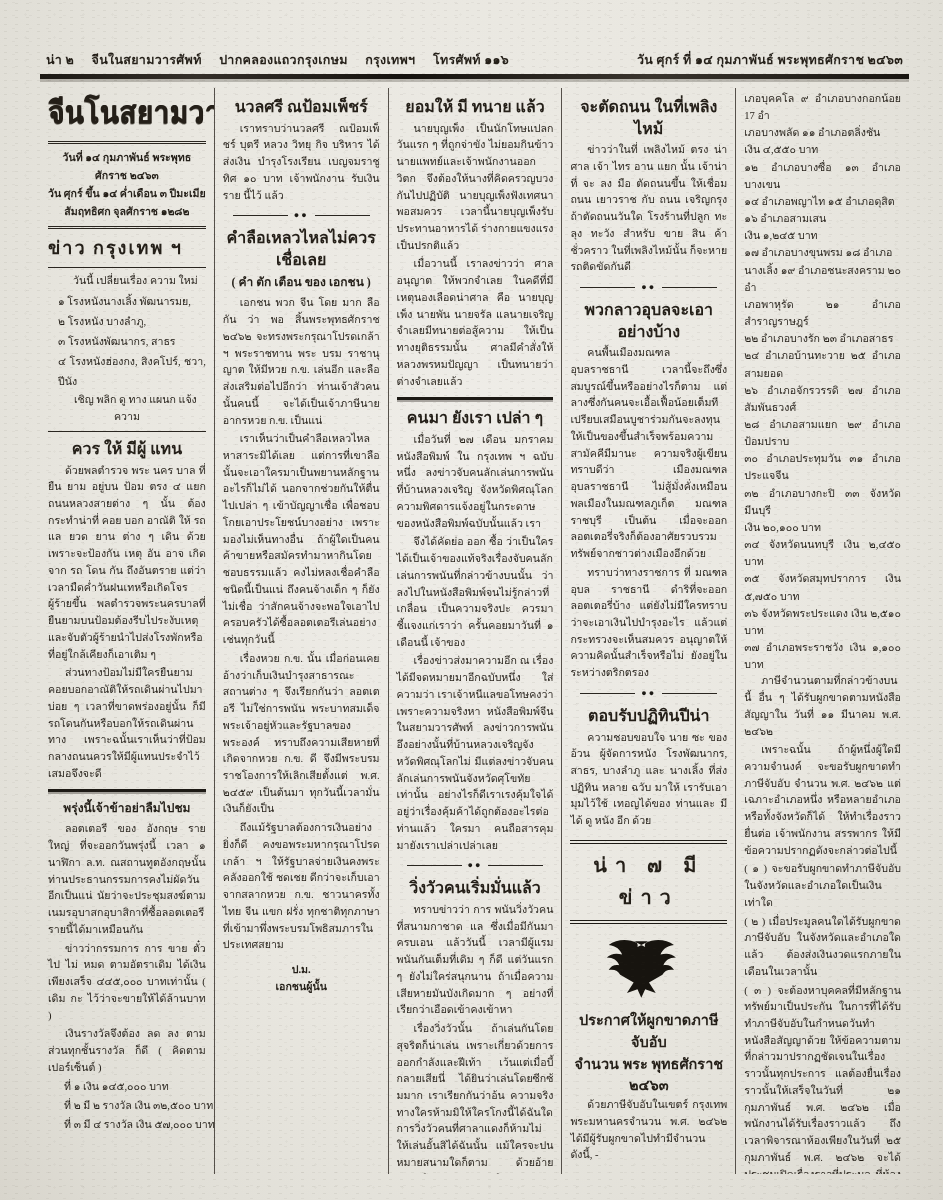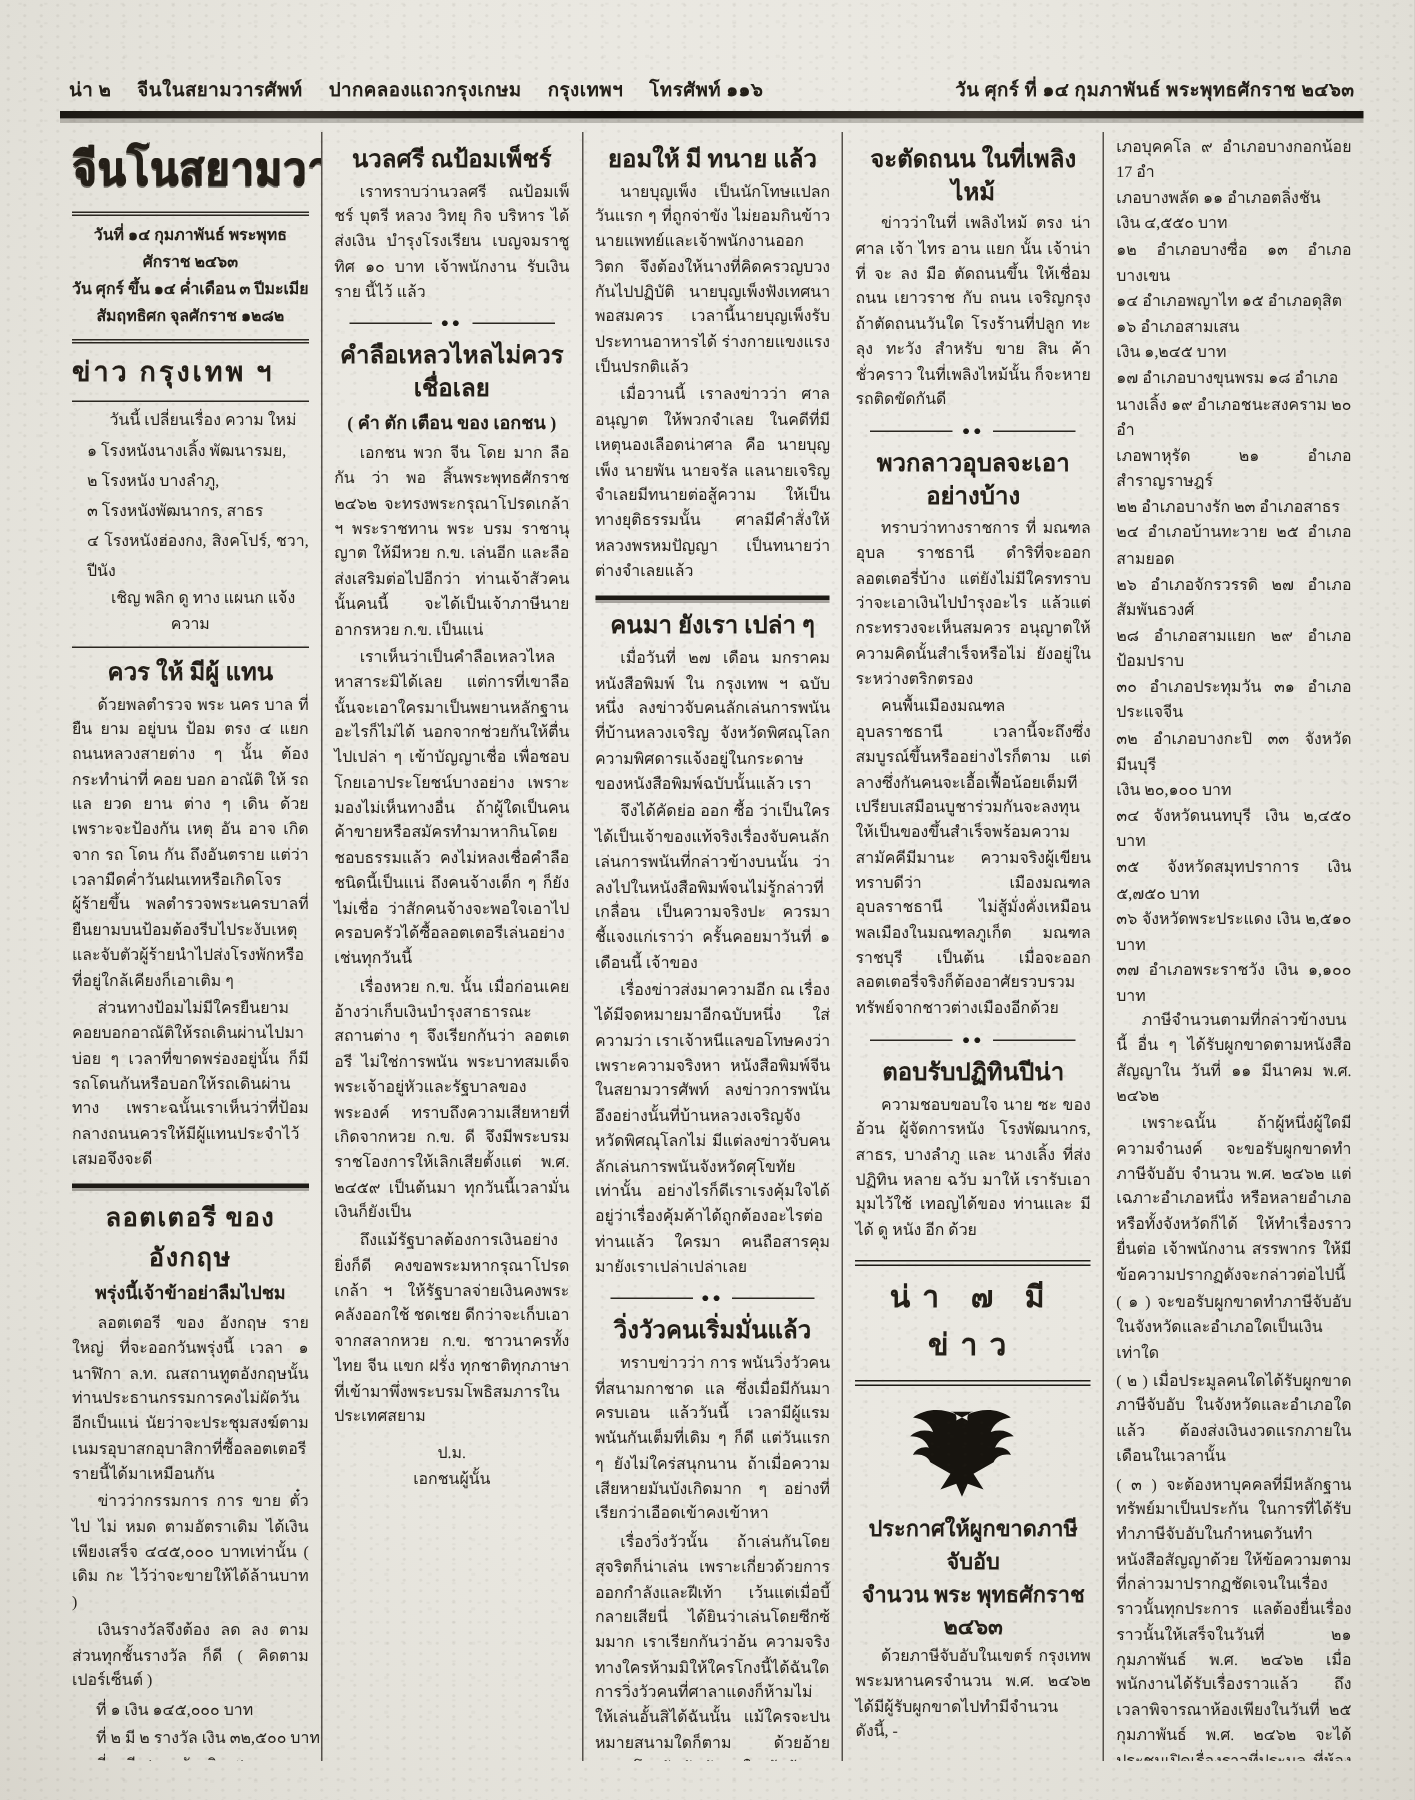--- a/index.html
+++ b/index.html
@@ -47,21 +47,21 @@
   .center { text-align:center; text-indent:0; }
   
   .masthead { font-size:27px; font-weight:bold; text-align:center; letter-spacing:1px;
     transform:scaleY(1.15); margin:2px 0 6px; white-space:nowrap;
     text-shadow:1px 0 0 #241f18, 0 1px 0 rgba(36,31,24,.6); }
   .datelines div { text-align:center; font-size:10.6px; font-weight:bold; line-height:1.7; text-indent:0; }
   .bkk-title { text-align:left; font-size:18px; font-weight:bold; letter-spacing:2px; margin:4px 0 2px; }
   .news-item { text-indent:0; padding-left:10px; line-height:1.9; }
   .lot-title { text-align:center; font-size:17px; font-weight:bold; letter-spacing:1px; margin:4px 0 0; }
   .prize-row { text-indent:0; padding-left:16px; line-height:1.75; white-space:nowrap; }
-  .sig-block { margin-top:8px; text-align:center; text-indent:0; font-weight:normal; }
+  .sig-block { margin-top:8px; text-align:center; text-indent:0; font-weight:bold; }
   
   .banner { border-top:4px double #1d1a15; border-bottom:4px double #1d1a15; margin:10px 0 8px; padding:6px 0 7px;
     text-align:center; font-size:20px; font-weight:bold; letter-spacing:8px; }
   .garuda { display:block; margin:2px auto 4px; }
   .ann-title { text-align:center; font-size:14.5px; font-weight:bold; line-height:1.5; }
   .dist-line { text-indent:0; line-height:1.62; }
   .terms p { text-indent:0; margin-bottom:2px; }
 </style>
 </head>
 <body>
@@ -107,21 +107,20 @@
       <div class="rule thin"></div>
 
       <h2 class="headline">ควร ให้ มีผู้ แทน</h2>
       <div>
 
       <p class="body">ด้วยพลตำรวจ พระ นคร บาล ที่ ยืน ยาม อยู่บน ป้อม ตรง ๔ แยกถนนหลวงสายต่าง ๆ นั้น ต้องกระทำน่าที่ คอย บอก อาณัติ ให้ รถ แล ยวด ยาน ต่าง ๆ เดิน ด้วย เพราะจะป้องกัน เหตุ อัน อาจ เกิด จาก รถ โดน กัน ถึงอันตราย แต่ว่าเวลามืดค่ำวันฝนเทหรือเกิดโจรผู้ร้ายขึ้น พลตำรวจพระนครบาลที่ยืนยามบนป้อมต้องรีบไประงับเหตุ และจับตัวผู้ร้ายนำไปส่งโรงพักหรือที่อยู่ใกล้เคียงก็เอาเติม ๆ</p>
           <p class="body">ส่วนทางป้อมไม่มีใครยืนยามคอยบอกอาณัติให้รถเดินผ่านไปมา บ่อย ๆ เวลาที่ขาดพร่องอยู่นั้น ก็มีรถโดนกันหรือบอกให้รถเดินผ่านทาง เพราะฉนั้นเราเห็นว่าที่ป้อมกลางถนนควรให้มีผู้แทนประจำไว้เสมอจึงจะดี</p>
         </div>
 
       <div class="rule heavy"></div>
-      <div class="lot-title">ลอตเตอรี ของ อังกฤษ</div>
       <h3 class="subhead">พรุ่งนี้เจ้าข้าอย่าลืมไปชม</h3>
       <div>
 
       <p class="body">ลอตเตอรี ของ อังกฤษ ราย ใหญ่ ที่จะออกวันพรุ่งนี้ เวลา ๑ นาฬิกา ล.ท. ณสถานทูตอังกฤษนั้น ท่านประธานกรรมการคงไม่ผัดวันอีกเป็นแน่ นัยว่าจะประชุมสงฆ์ตามเนมรอุบาสกอุบาสิกาที่ซื้อลอตเตอรีรายนี้ได้มาเหมือนกัน</p>
           <p class="body">ข่าวว่ากรรมการ การ ขาย ตั๋ว ไป ไม่ หมด ตามอัตราเดิม ได้เงินเพียงเสร็จ ๔๔๕,๐๐๐ บาทเท่านั้น ( เดิม กะ ไว้ว่าจะขายให้ได้ล้านบาท )</p>
           <p class="body">เงินรางวัลจึงต้อง ลด ลง ตาม ส่วนทุกชั้นรางวัล ก็ดี ( คิดตามเปอร์เซ็นต์ )</p>
         </div>
       <div>
 
       <p class="prize-row">ที่ ๑   เงิน ๑๔๕,๐๐๐ บาท</p>
@@ -190,22 +189,22 @@
 
       <p class="body">ข่าวว่าในที่ เพลิงไหม้ ตรง น่า ศาล เจ้า ไทร อาน แยก นั้น เจ้าน่าที่ จะ ลง มือ ตัดถนนขึ้น ให้เชื่อม ถนน เยาวราช กับ ถนน เจริญกรุง ถ้าตัดถนนวันใด โรงร้านที่ปลูก ทะลุง ทะวัง สำหรับ ขาย สิน ค้า ชั่วคราว ในที่เพลิงไหม้นั้น ก็จะหายรถติดขัดกันดี</p>
         </div>
       <div class="divider">
           <span class="dots">●●</span>
         </div>
 
       <h2 class="headline">พวกลาวอุบลจะเอาอย่างบ้าง</h2>
       <div>
 
-      <p class="body">ทราบว่าทางราชการ ที่ มณฑล อุบล ราชธานี ดำริที่จะออกลอตเตอรี่บ้าง แต่ยังไม่มีใครทราบว่าจะเอาเงินไปบำรุงอะไร แล้วแต่กระทรวงจะเห็นสมควร อนุญาตให้ความคิดนั้นสำเร็จหรือไม่ ยังอยู่ในระหว่างตริกตรอง</p>
-          <p class="body">คนพื้นเมืองมณฑลอุบลราชธานี เวลานี้จะถึงซึ่งสมบูรณ์ขึ้นหรืออย่างไรก็ตาม แต่ลางซึ่งกันคนจะเอื้อเฟื้อน้อยเต็มที เปรียบเสมือนบูชาร่วมกันจะลงทุนให้เป็นของขึ้นสำเร็จพร้อมความสามัคคีมีมานะ ความจริงผู้เขียนทราบดีว่า เมืองมณฑลอุบลราชธานี ไม่สู้มั่งคั่งเหมือนพลเมืองในมณฑลภูเก็ต มณฑลราชบุรี เป็นต้น เมื่อจะออกลอตเตอรี่จริงก็ต้องอาศัยรวบรวมทรัพย์จากชาวต่างเมืองอีกด้วย</p>
+      <p class="body">คนพื้นเมืองมณฑลอุบลราชธานี เวลานี้จะถึงซึ่งสมบูรณ์ขึ้นหรืออย่างไรก็ตาม แต่ลางซึ่งกันคนจะเอื้อเฟื้อน้อยเต็มที เปรียบเสมือนบูชาร่วมกันจะลงทุนให้เป็นของขึ้นสำเร็จพร้อมความสามัคคีมีมานะ ความจริงผู้เขียนทราบดีว่า เมืองมณฑลอุบลราชธานี ไม่สู้มั่งคั่งเหมือนพลเมืองในมณฑลภูเก็ต มณฑลราชบุรี เป็นต้น เมื่อจะออกลอตเตอรี่จริงก็ต้องอาศัยรวบรวมทรัพย์จากชาวต่างเมืองอีกด้วย</p>
+          <p class="body">ทราบว่าทางราชการ ที่ มณฑล อุบล ราชธานี ดำริที่จะออกลอตเตอรี่บ้าง แต่ยังไม่มีใครทราบว่าจะเอาเงินไปบำรุงอะไร แล้วแต่กระทรวงจะเห็นสมควร อนุญาตให้ความคิดนั้นสำเร็จหรือไม่ ยังอยู่ในระหว่างตริกตรอง</p>
         </div>
       <div class="divider">
           <span class="dots">●●</span>
         </div>
 
       <h2 class="headline">ตอบรับปฏิทินปีน่า</h2>
       <div>
 
       <p class="body">ความชอบขอบใจ นาย ซะ ของ อ้วน ผู้จัดการหนัง โรงพัฒนากร, สาธร, บางลำภู และ นางเลิ้ง ที่ส่ง ปฏิทิน หลาย ฉวับ มาให้ เรารับเอามุมไว้ใช้ เทอญได้ของ ท่านและ มีได้ ดู หนัง อีก ด้วย</p>
         </div>

